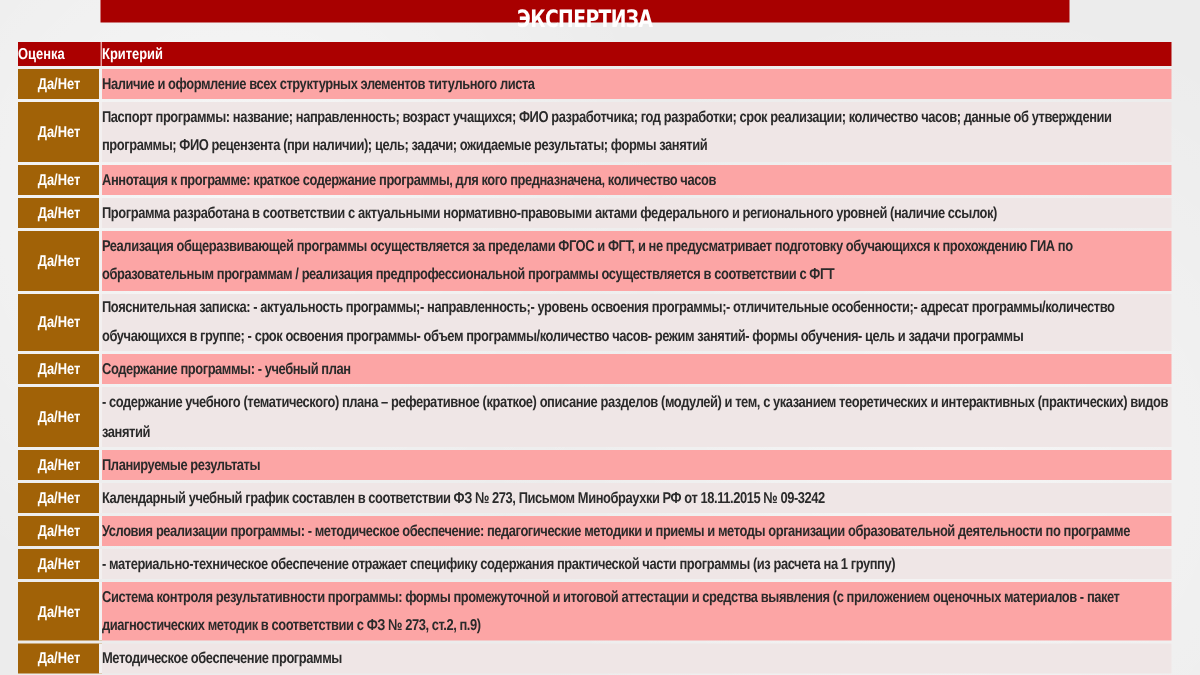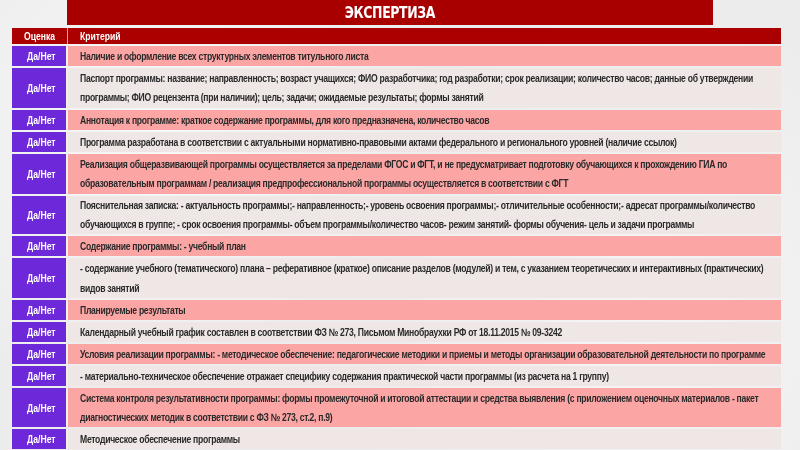--- a/index.html
+++ b/index.html
@@ -6,50 +6,50 @@
   body {
     width: 800px; height: 450px; overflow: hidden;
     background: #ececec;
     background-image:
       radial-gradient(circle at 20% 30%, rgba(255,255,255,0.6) 0, rgba(255,255,255,0) 40%),
       radial-gradient(circle at 80% 70%, rgba(255,255,255,0.5) 0, rgba(255,255,255,0) 45%);
     font-family: "Liberation Sans", sans-serif;
     position: relative;
   }
   .title-bar {
-    position: absolute; left: 67px; top: 0; width: 646px; height: 25px;
+    position: absolute; left: 67px; top: 0; width: 646px; height: 15px;
     background: #a80000;
     color: #fff; text-align: center;
     font-family: "DejaVu Sans", sans-serif;
     font-weight: bold; font-size: 16px; line-height: 25px;
     letter-spacing: -0.5px;
     transform-origin: center;
   }
   .title-bar span { display: inline-block; transform: scaleX(0.78); }
   table.grid {
     position: absolute; left: 12px; top: 28px; width: 769px;
     border-collapse: separate; border-spacing: 0 2px;
     table-layout: fixed;
     margin-top: -2px;
   }
   table.grid col.c1 { width: 56px; }
   table.grid col.c2 { width: 713px; }
   th, td {
-    padding: 0 12px; vertical-align: middle;
+    padding: 0 0; vertical-align: middle;
     font-size: 10.5px; line-height: 20px;
     overflow: hidden;
   }
   th {
     background: #ab0000; color: #fff; text-align: left;
     height: 16px; line-height: 16px; font-weight: bold;
     border-right: 1px solid #e8a0a0;
   }
   th:last-child { border-right: none; }
   td.score {
-    background: #6d28d9; color: #fff; text-align: center;
+    background: #a16207; color: #fff; text-align: center;
     font-weight: bold;
     border-right: 2px solid #f3f0f0;
   }
   td.crit { color: #2a2a2a; font-weight: bold; letter-spacing: -0.35px; }
   tr.odd td.crit { background: #fca5a5; }
   tr.even td.crit { background: #efe6e6; }
   .cond { display: inline-block; transform: scaleX(0.82); transform-origin: left center; white-space: nowrap; }
   .cond-wrap { display: block; transform: scaleX(0.82); transform-origin: left center; width: 122%; }
   .cond-c { display: inline-block; transform: scaleX(0.82); transform-origin: center; white-space: nowrap; }
 </style>

